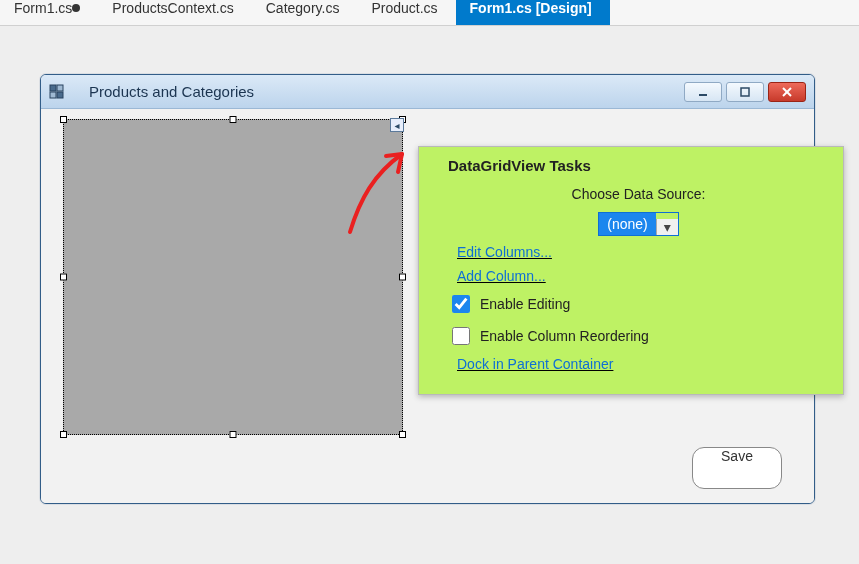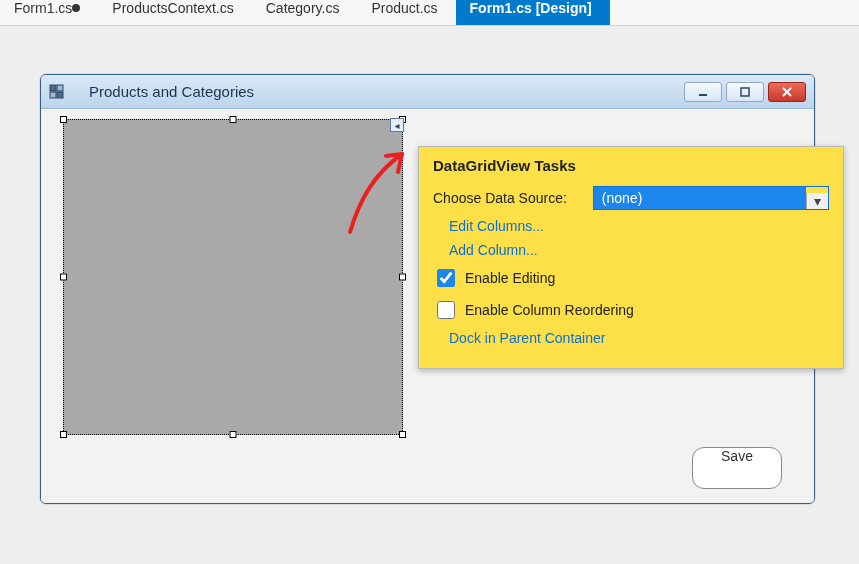--- a/index.html
+++ b/index.html
@@ -139,35 +139,35 @@
     display:flex; justify-content:center;
     cursor:pointer;
     color:#333;
   }
   
   .smart-panel {
     position:absolute;
     left: 418px;
     top: 120px;
     width: 426px;
-    background:#fde047;
+    background:#bef264;
     border:1px solid #b9b9b9;
     box-shadow:0 2px 6px rgba(0,0,0,0.25);
-    padding: 10px 14px 14px 14px;
+    padding: 10px 14px 14px 29px;
     z-index: 50;
   }
   .smart-panel h3 {
     margin:0 0 12px 0;
     font-size:15px;
     font-weight:700;
     color:#222;
   }
   .row { display:flex; align-items:center; margin:6px 0; }
   .row label { color:#222; }
-  .dsrow { gap:26px; }
+  .dsrow { gap:10px;flex-direction:column; }
   .ds-select {
     flex:1;
     display:flex;
     align-items:flex-end;
     border:1px solid #0e6fd4;
   }
   .ds-value {
     flex:1;
     background:#1c86ee;
     color:#fff;
@@ -186,21 +186,21 @@
     color:#0e6fd4;
     text-decoration:none;
     cursor:pointer;
   }
   .chkrow input[type=checkbox]{
     width:18px; height:18px;
     margin-right:10px;
     accent-color:#1c86ee;
   }
   .chkrow { margin:8px 0; }
-  .smart-panel .linkrow { margin:8px 16px; }
+  .smart-panel .linkrow { margin:8px 9px;text-decoration:underline; }
   .smart-panel .sep { margin-top:8px; }
   
   .annotation {
     position:absolute;
     left: 340px;
     top: 118px;
     pointer-events:none;
     z-index:45;
   }
 </style>

